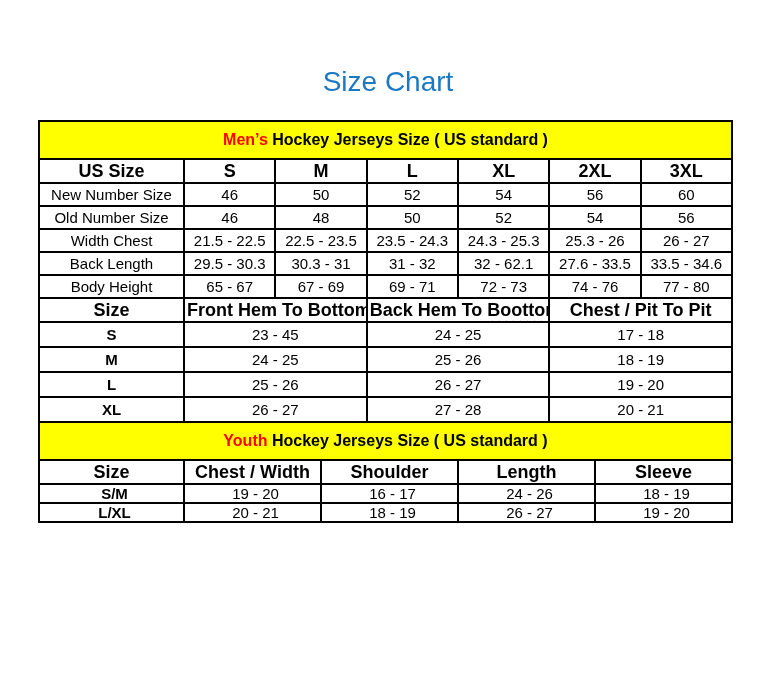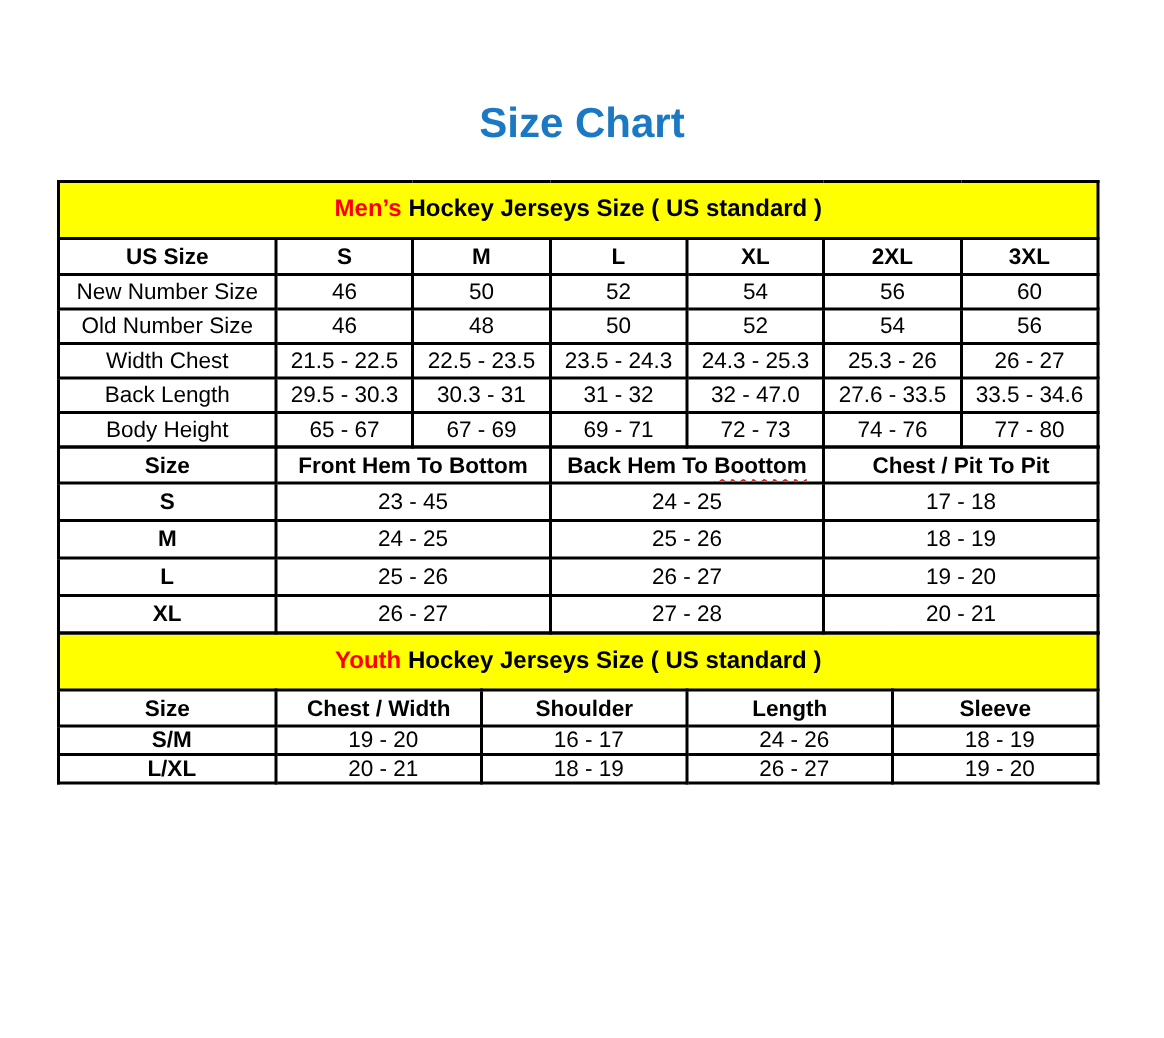--- a/index.html
+++ b/index.html
@@ -17,21 +17,21 @@
     background: #ffffff;
     font-family: "Liberation Sans", sans-serif;
     color: var(--text);
     overflow: hidden;
   }
   .page-title {
     margin: 66px 0 0 0;
     text-align: center;
     font-size: 28px;
     line-height: 32px;
-    font-weight: bold;
+    font-weight: normal;
     color: var(--title-color);
     letter-spacing: 0px;
   }
   .tables-host {
     margin: 22px 0 0 38px;
     width: 695px;
   }
   table.size-table {
     border-collapse: collapse;
     table-layout: fixed;
@@ -48,21 +48,21 @@
   }
   td.banner {
     background: var(--banner-bg);
     height: 38px;
     font-size: 16px;
     font-weight: bold;
   }
   td.banner .accent { color: var(--accent); }
   table.size-table th {
     height: 24px;
-    font-size: 15px;
+    font-size: 18px;
     font-weight: bold;
     background: #ffffff;
   }
   table.size-table td.rowlabel,
   table.size-table td.val {
     font-size: 15px;
     font-weight: normal;
     background: #ffffff;
   }
   table.t-mens td.rowlabel, table.t-mens td.val { height: 23px; border-radius: 8px; }
@@ -131,21 +131,21 @@
             <td class="val">23.5 - 24.3</td>
             <td class="val">24.3 - 25.3</td>
             <td class="val">25.3 - 26</td>
             <td class="val">26 - 27</td>
           </tr>
           <tr>
             <td class="rowlabel">Back Length</td>
             <td class="val">29.5 - 30.3</td>
             <td class="val">30.3 - 31</td>
             <td class="val">31 - 32</td>
-            <td class="val">32 - 47.0</td>
+            <td class="val">32 - 62.1</td>
             <td class="val">27.6 - 33.5</td>
             <td class="val">33.5 - 34.6</td>
           </tr>
           <tr>
             <td class="rowlabel">Body Height</td>
             <td class="val">65 - 67</td>
             <td class="val">67 - 69</td>
             <td class="val">69 - 71</td>
             <td class="val">72 - 73</td>
             <td class="val">74 - 76</td>

